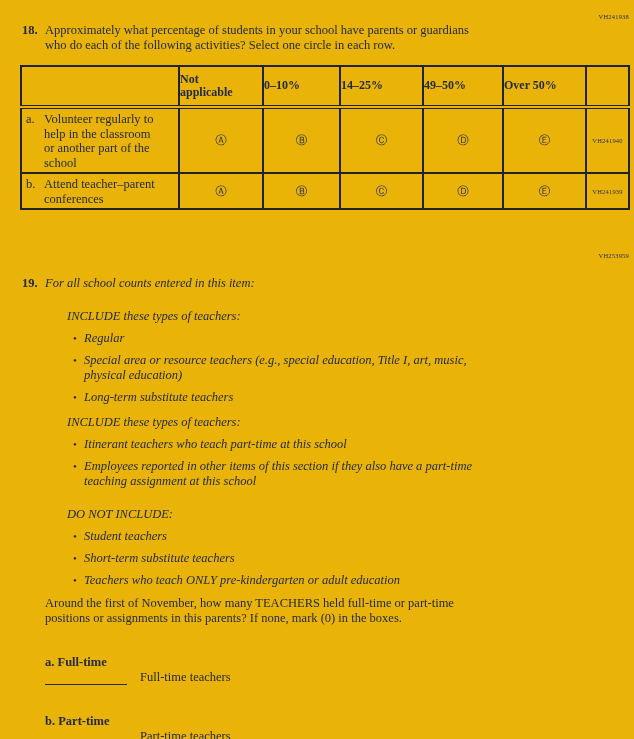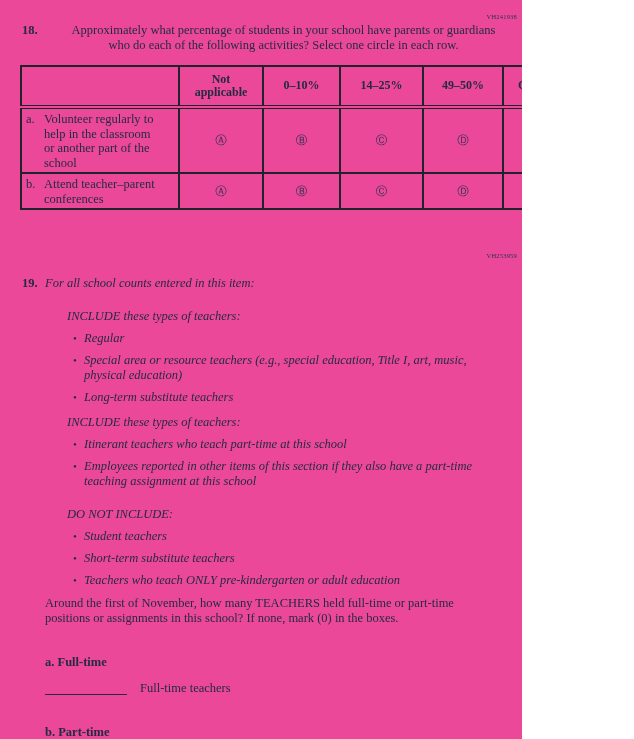--- a/index.html
+++ b/index.html
@@ -1,53 +1,53 @@
 <!DOCTYPE html>
 <html><head>
 <meta charset="utf-8">
 <style>
   html,body{margin:0;padding:0;background:#ffffff;}
   .page{
     position:relative;
-    width:522px;height:739px;
-    background:#ec4899;
+    width:634px;height:739px;
+    background:#eab308;
     color:#242b40;
     font-family:"Liberation Serif", serif;
     font-size:12.5px;
     overflow:hidden;
   }
   .form-code{
     position:absolute;right:5px;
     font-size:6.5px;letter-spacing:.2px;
     color:#2c3352;
   }
   .code-top{top:13px;}
   .code-q19{top:252px;}
   .q-block{display:flex;margin-left:22px;}
   .q-num{font-weight:bold;width:23px;flex:0 0 23px;}
   .q18{margin-top:23px;}
-  .q18 .q-text{width:532px;line-height:15px;text-align:center;}
+  .q18 .q-text{width:532px;line-height:15px;}
   b.inline{font-weight:normal;}
   
   table.q18-table{
     border-collapse:collapse;
     margin:12px 0 0 20px;
     table-layout:fixed;
     width:608px;
     border:2px solid #20222c;
   }
   table.q18-table th, table.q18-table td{
     border:2px solid #20222c;
     padding:0;
     vertical-align:middle;
   }
   table.q18-table th{
     height:38px;
     font-size:12px;line-height:13.5px;
-    font-weight:bold;text-align:center;
+    font-weight:bold;text-align:left;
     white-space:pre-line;
     border-bottom:4px double #20222c;
   }
   td.stem-cell{height:57px;vertical-align:top;}
   tr.row-b td.stem-cell{height:30px;}
   .stem{display:flex;padding:3px 2px 2px 4px;line-height:14.5px;}
   .stem-letter{flex:0 0 18px;}
   .stem-text{flex:1;white-space:pre-line;}
   td.opt-cell{
     text-align:center;
@@ -63,21 +63,21 @@
   .q19-content{width:548px;}
   .ital{}
   .q19-intro{line-height:15px;font-style:italic;}
   .sec-heading{margin:18px 0 0 22px;font-style:italic;line-height:15px;}
   .sec-heading.tight{margin-top:10px;}
   .bullet-row{display:flex;margin:7px 0 0 28px;font-style:italic;line-height:15px;}
   .bullet-dot{flex:0 0 11px;font-style:normal;font-size:11px;}
   .bullet-text{flex:1;white-space:pre-line;}
   .closing{margin-top:8px;line-height:15px;}
   .sub-label{margin-top:29px;font-weight:bold;}
-  .answer-row{margin-top:11px;display:flex;align-items:flex-start;line-height:15px;}
+  .answer-row{display:flex;align-items:flex-end;line-height:15px;}
   .answer-line{
     display:inline-block;width:82px;height:13px;
     border-bottom:1.4px solid #242b40;
     margin-right:13px;
   }
 </style>
 </head>
 <body>
 
 <div class="page">
@@ -188,21 +188,21 @@
       <div class="bullet-row">
         <span class="bullet-dot">•</span>
         <span class="bullet-text">Short-term substitute teachers</span>
       </div>
       <div class="bullet-row">
         <span class="bullet-dot">•</span>
         <span class="bullet-text">Teachers who teach ONLY pre-kindergarten or adult education</span>
       </div>
 
       <div class="closing"><span>Around the first of November, how many TEACHERS held full-time or part-time</span><br>
-        <span>positions or assignments in this school? </span><span class="ital">If none, mark (0) in the boxes.</span>
+        <span>positions or assignments in this parents? </span><span class="ital">If none, mark (0) in the boxes.</span>
       </div>
 
       <div class="sub-label">a. Full-time</div>
       <div class="answer-row">
         <span class="answer-line"></span>
         <span>Full-time teachers</span>
       </div>
 
       <div class="sub-label">b. Part-time</div>
       <div class="answer-row">

